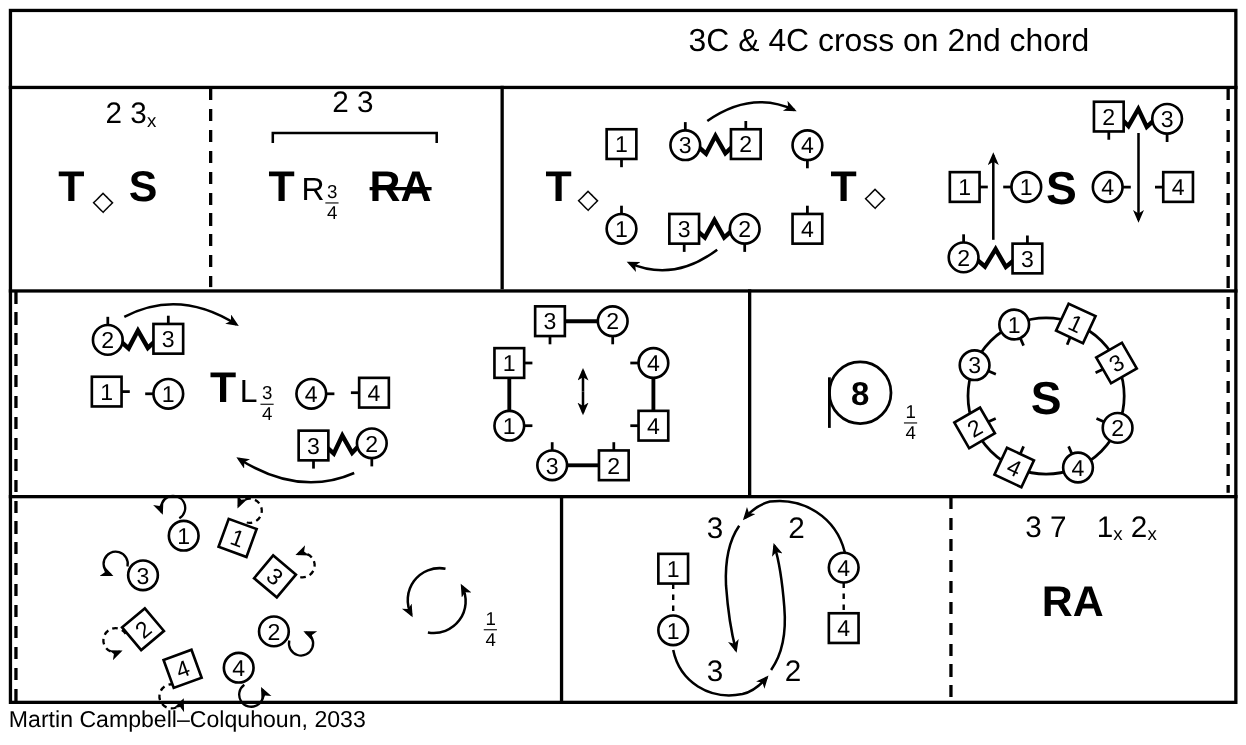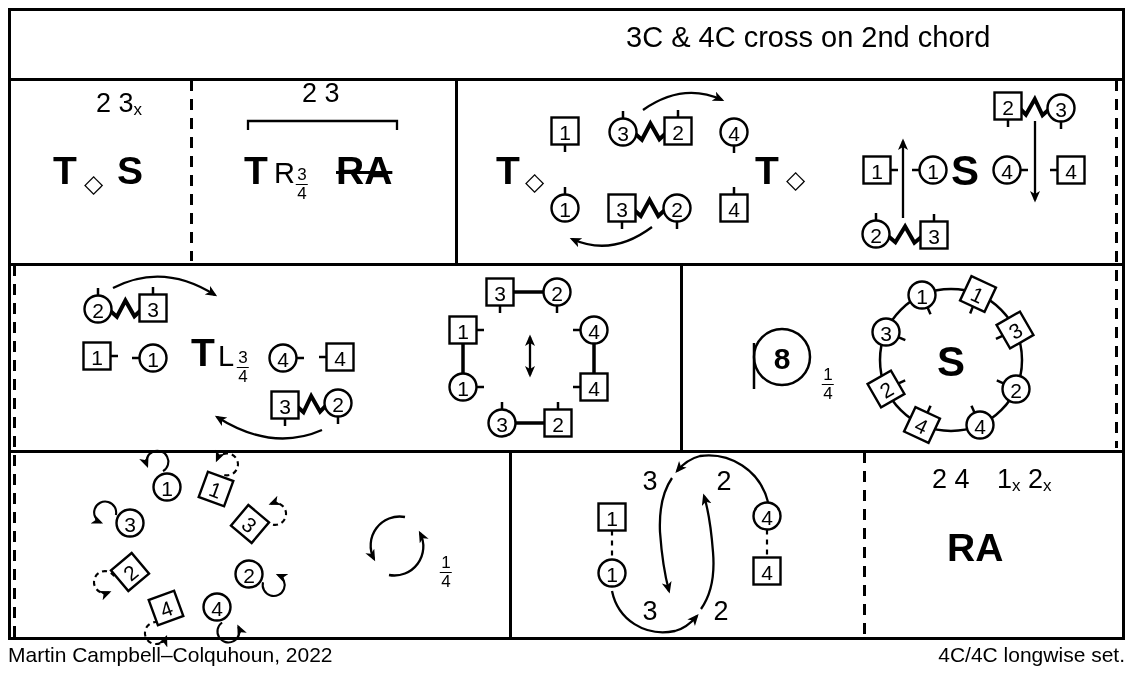--- a/index.html
+++ b/index.html
@@ -496,20 +496,19 @@
   <span class="frac" style="left:446px;top:554px">
     <span class="num">1</span>
     <span class="den">4</span>
   </span>
 
   <span class="t ctr" style="left:650px;top:481px;font-size:27px">3</span>
   <span class="t ctr" style="left:724px;top:481px;font-size:27px">2</span>
   <span class="t ctr" style="left:650px;top:611px;font-size:27px">3</span>
   <span class="t ctr" style="left:721px;top:611px;font-size:27px">2</span>
 
-  <span class="t" style="left:932px;top:466px;font-size:27px">2 4</span>
+  <span class="t" style="left:932px;top:466px;font-size:27px">3 7</span>
   <span class="t" style="left:997px;top:466px;font-size:27px"><span>1</span><span class="sx">x</span> <span>2</span><span class="sx">x</span></span>
   <span class="t b" style="left:947px;top:528px;font-size:39px">RA</span>
 
-  <span class="t" style="left:8px;top:644px;font-size:21px">Martin Campbell–Colquhoun, 2022</span>
-  <span class="t" style="right:8px;top:644px;font-size:21px">4C/4C longwise set.</span>
+  <span class="t" style="left:8px;top:644px;font-size:21px">Martin Campbell–Colquhoun, 2033</span>
 
 </div>
 
 </body></html>

